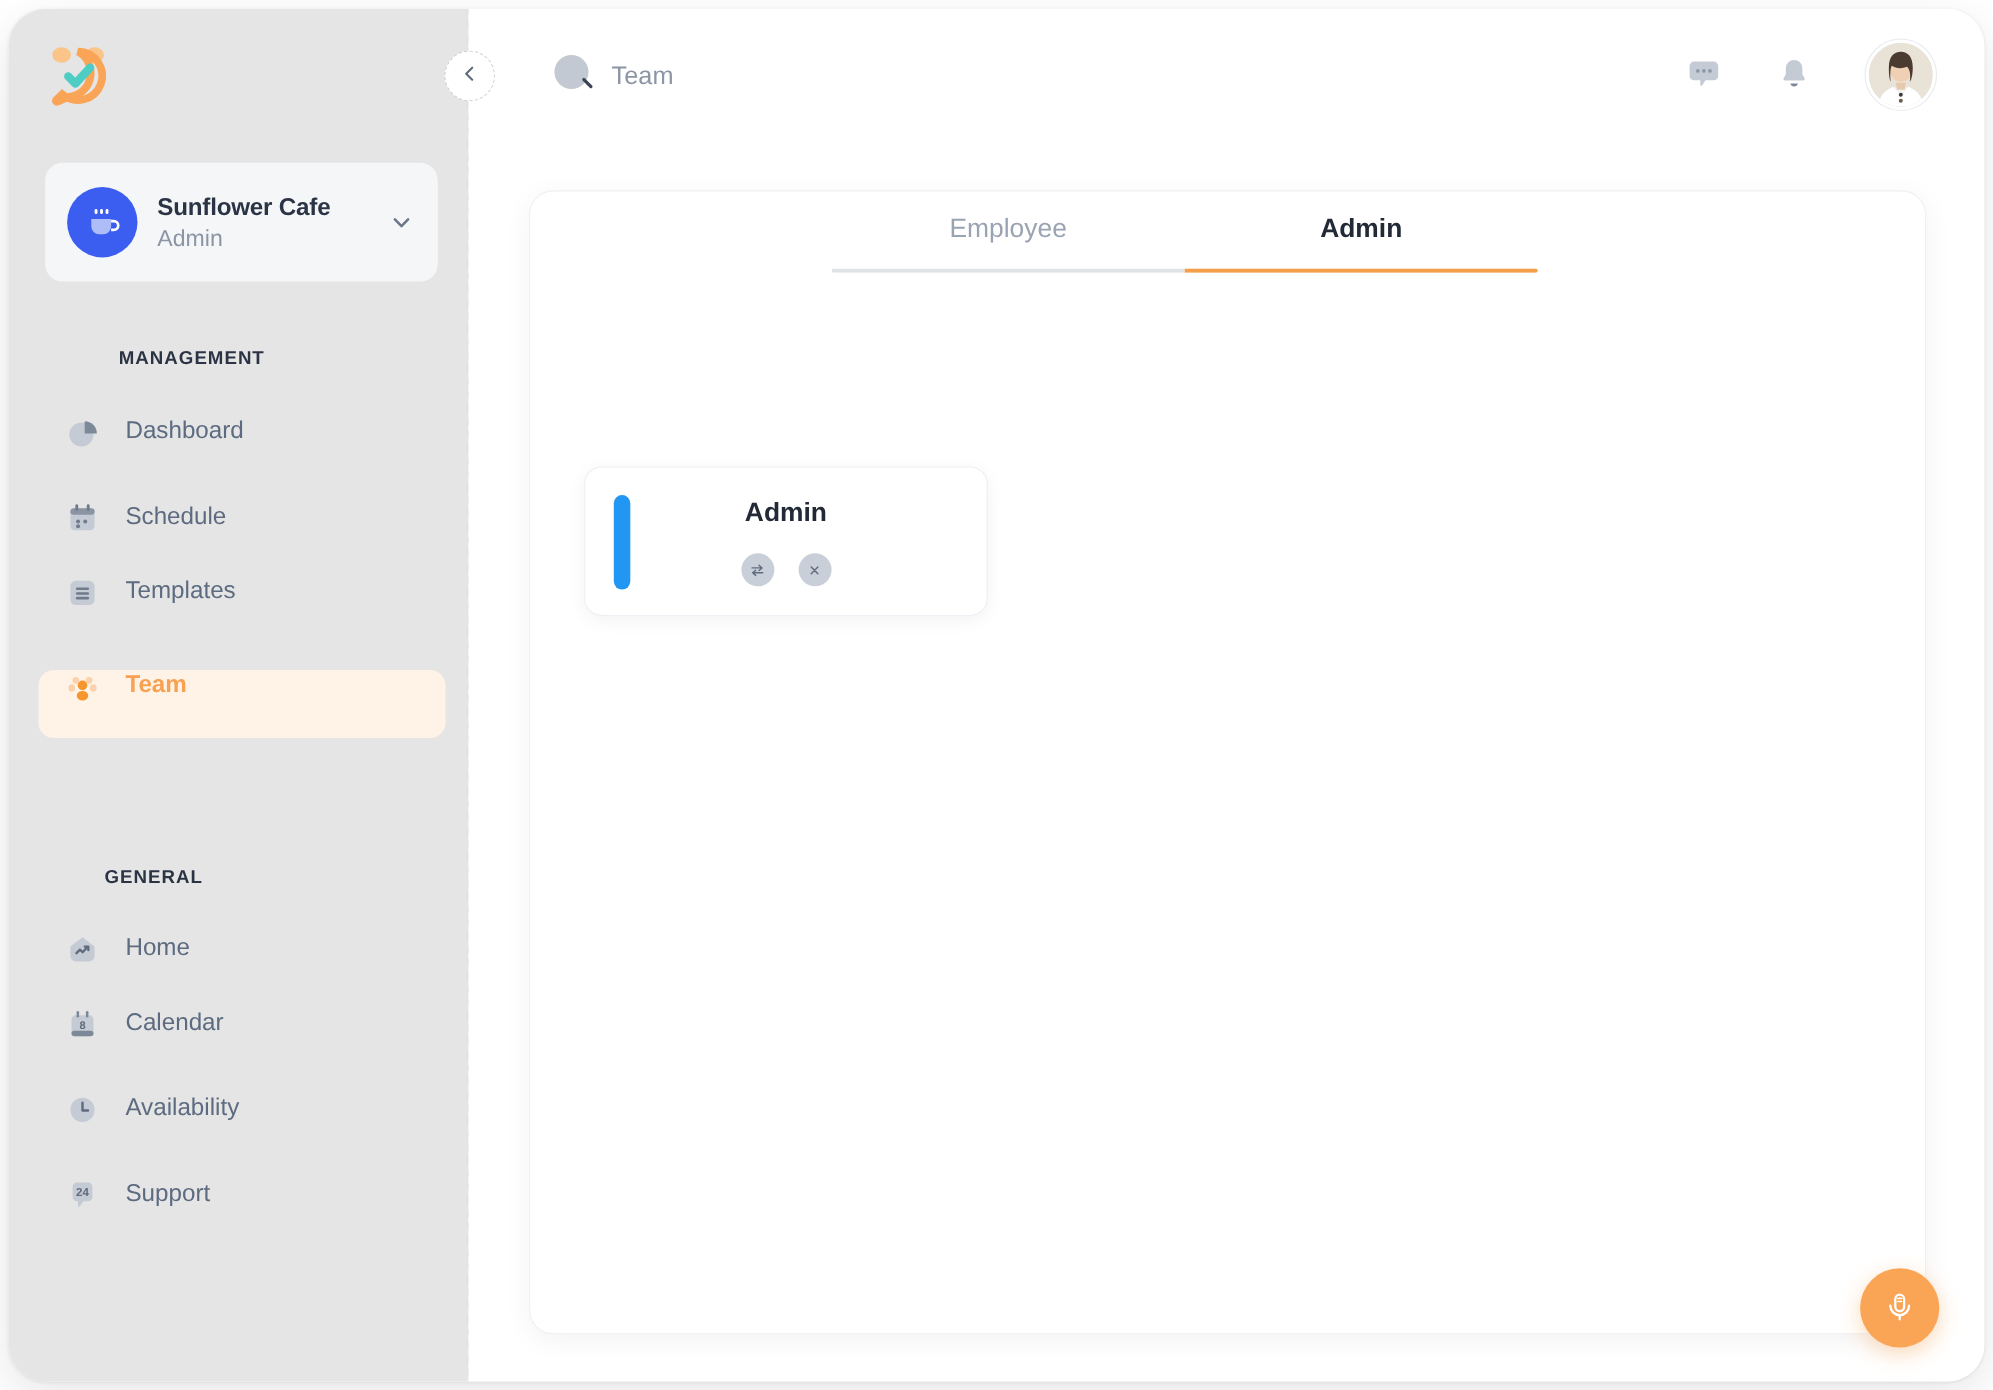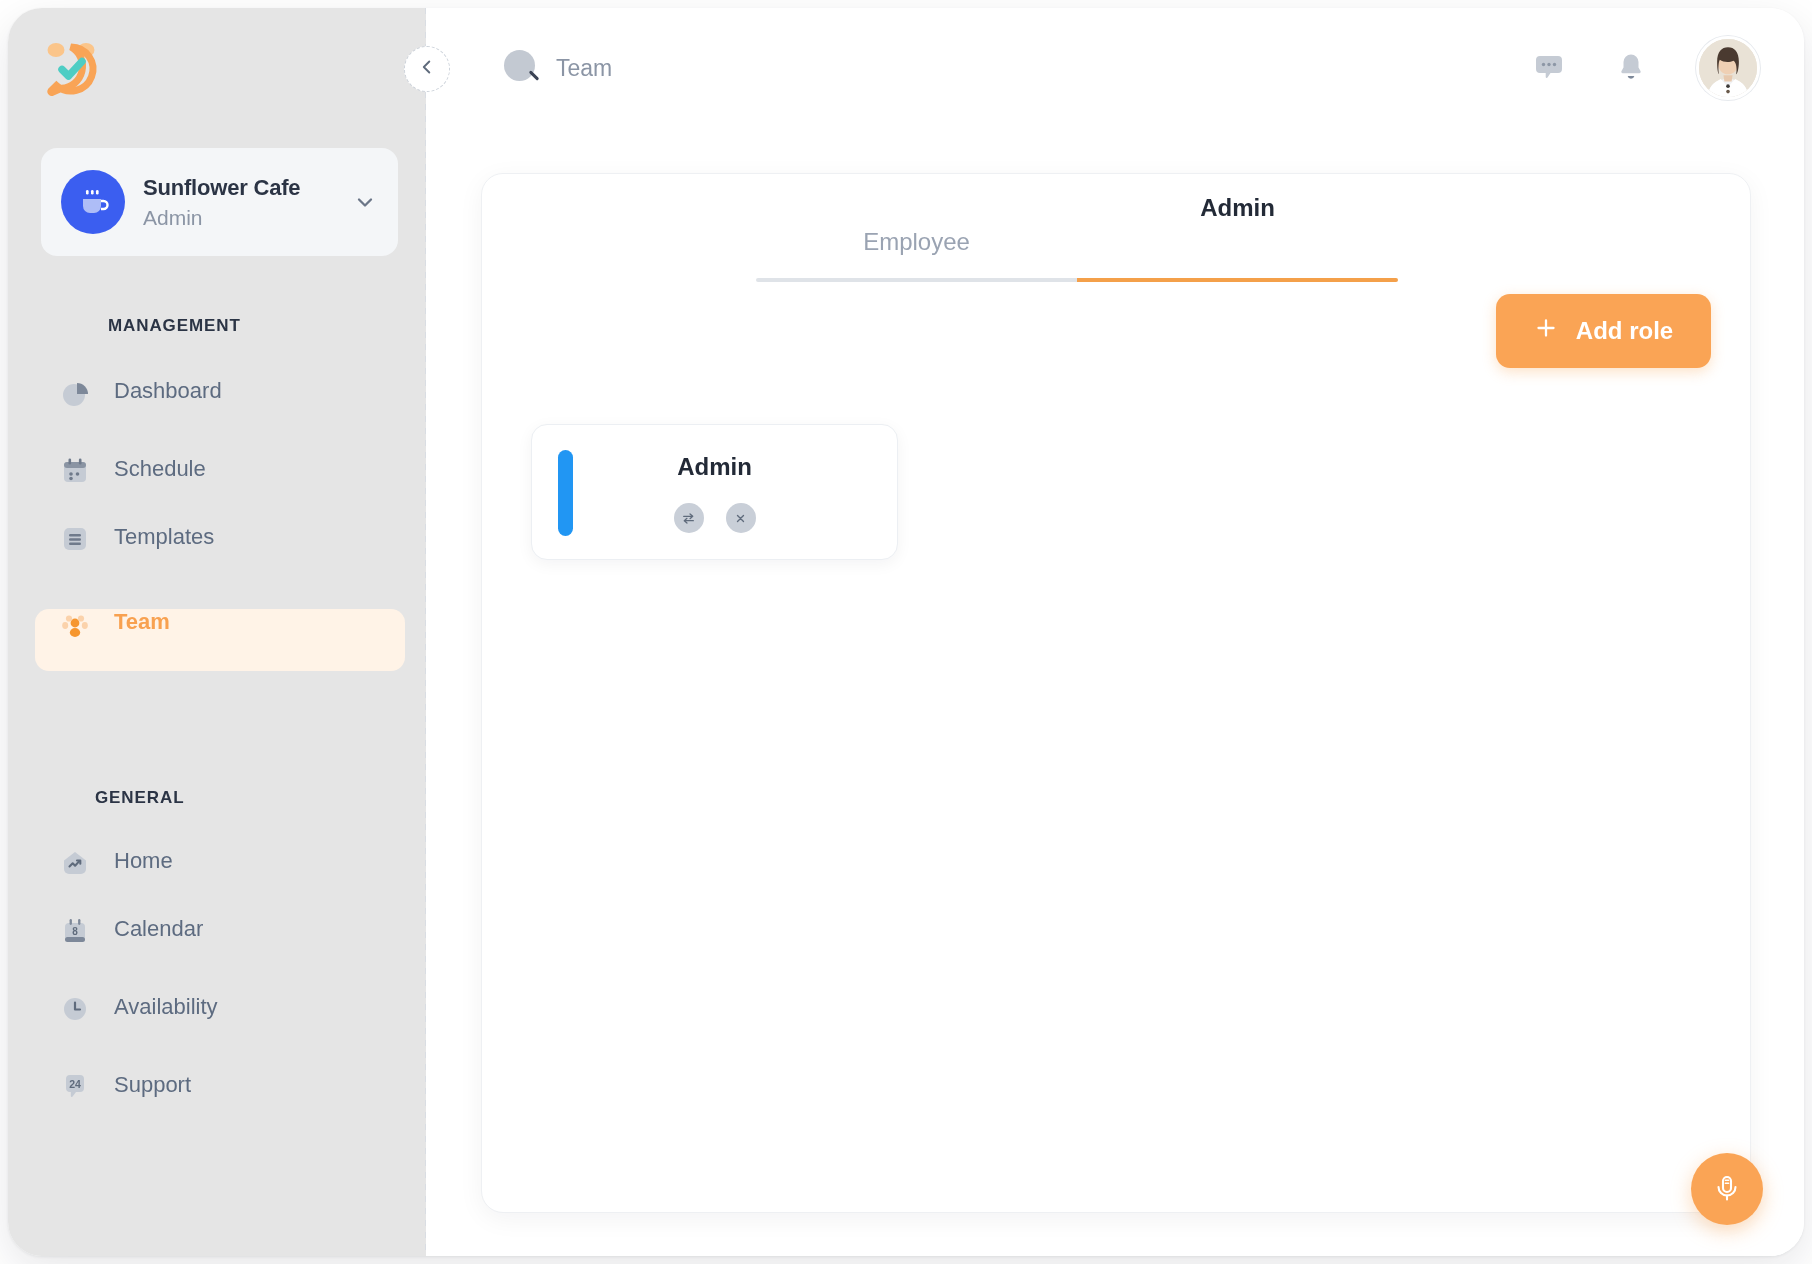--- a/index.html
+++ b/index.html
@@ -116,21 +116,21 @@
     background: #ffffff;
     border: 1px solid #eef0f3;
     border-radius: 22px;
     box-shadow: 0 6px 26px rgba(16,24,40,.05);
     overflow: visible;
   }
 
   .tabs { position:absolute; left: 274px; top: 20px; width: 642px; }
   .tabs-row { display:flex; }
   .tab { flex:1; text-align:center; font-size: 24px; padding-bottom: 22px; cursor:pointer; }
-  .tab.inactive { color:#9aa3b2;margin-top:34px; }
+  .tab.inactive { color:#9aa3b2; }
   .tab.active { color:#232a37; font-weight:700; }
   .tabs-underline { display:flex; height: 4px; border-radius: 2px; overflow:hidden; }
   .ul-left { flex:1; background:#dfe3e8; }
   .ul-right { flex:1; background:#f4a04a; }
 
   .add-role-btn {
     position:absolute; right: 39px; top: 120px;
     width: 215px; height: 74px;
     background:#faa455; border:none; border-radius: 14px;
     color:#ffffff; font-size: 24px; font-weight: 700;
@@ -357,28 +357,20 @@
         <div class="tabs-row">
           <div class="tab inactive">Employee</div>
           <div class="tab active">Admin</div>
         </div>
         <div class="tabs-underline">
           <div class="ul-left"></div>
           <div class="ul-right"></div>
         </div>
       </div>
 
-      <button class="add-role-btn">
-        <span>
-          <svg viewBox="0 0 24 24" width="24" height="24">
-              <path d="M12 4.5 V19.5 M4.5 12 H19.5" fill="none" stroke="#ffffff" stroke-width="2.3" stroke-linecap="round"></path>
-            </svg>
-        </span>
-        <span>Add role</span>
-      </button>
 
       <div class="role-card">
         <div class="role-colorbar" style="background: rgb(33, 150, 243);"></div>
         <div class="role-title">Admin</div>
         <div class="role-actions">
           <button class="role-action-btn">
             <svg viewBox="0 0 20 20" width="17" height="17">
               <path d="M4.3 7.4 H15 M11.8 4.6 L15 7.4 L11.8 10.2" fill="none" stroke="#5f6b7c" stroke-width="1.5" stroke-linecap="round" stroke-linejoin="round"></path>
               <path d="M15.7 12.6 H5 M8.2 9.8 L5 12.6 L8.2 15.4" fill="none" stroke="#5f6b7c" stroke-width="1.5" stroke-linecap="round" stroke-linejoin="round"></path>
             </svg>

